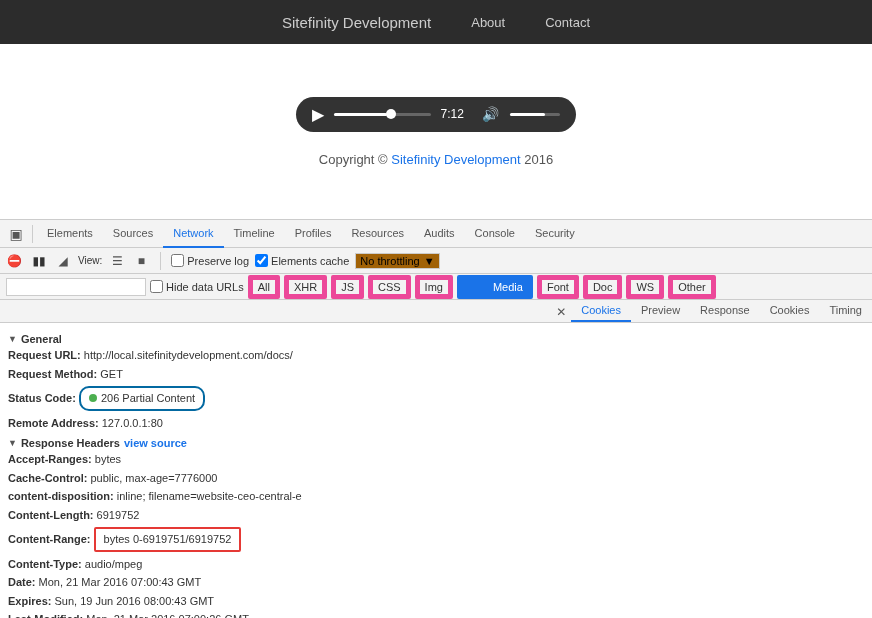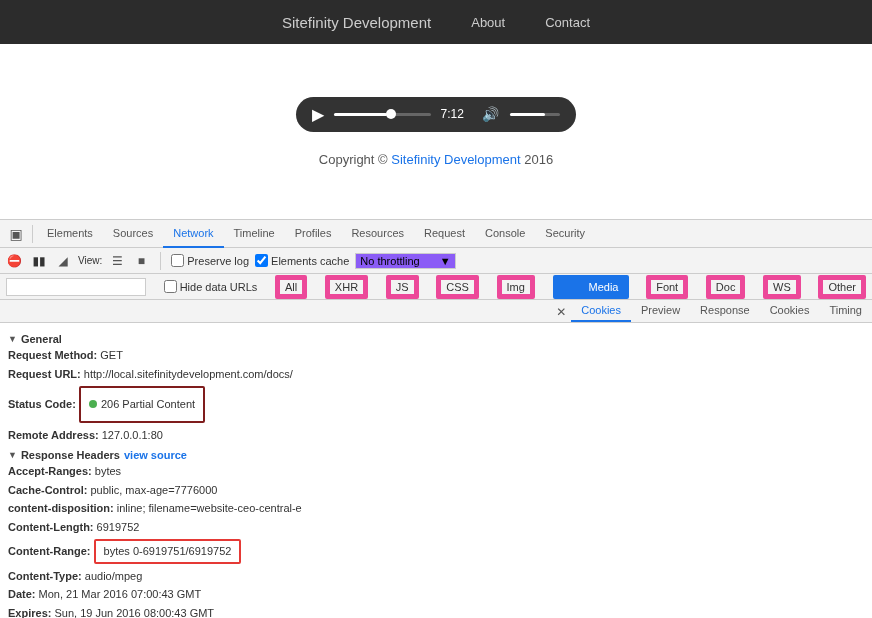--- a/index.html
+++ b/index.html
@@ -182,39 +182,38 @@
     }
     .toolbar-checkbox {
       display: flex;
       align-items: center;
       gap: 3px;
       font-size: 11px;
       color: #333;
     }
     .toolbar-select {
       border: 1px solid #ccc;
-      background: #8b5cf6;
+      background: #a16207;
       font-size: 11px;
       padding: 1px 4px;
       cursor: pointer;
       display: flex;
       align-items: center;
-      gap: 20px;
+      gap: 4px;
     }
 
     
     .filter-bar {
       background: #f3f3f3;
       border-bottom: 1px solid #ccc;
       display: flex;
       align-items: center;
       height: 26px;
       padding: 0 6px;
       gap: 4px;
-      justify-content: space-between;
     }
     .filter-input {
       border: 1px solid #ccc;
       background: #fff;
       height: 18px;
       width: 140px;
       font-size: 11px;
       padding: 0 4px;
     }
     .filter-btn {
@@ -324,25 +323,25 @@
     }
     .header-row .key {
       font-weight: bold;
     }
     .header-row .val {
       font-weight: normal;
     }
 
     
     .status-box {
-      border: 2px solid #7f1d1d;
+      border: 2px solid #0369a1;
       display: inline-block;
-      padding: 8px 8px;
+      padding: 2px 8px;
       margin: 2px 0;
-      border-radius: 2px;
+      border-radius: 10px;
     }
     .status-dot {
       display: inline-block;
       width: 8px;
       height: 8px;
       background: #4caf50;
       border-radius: 50%;
       margin-right: 4px;
     }
 
@@ -408,21 +407,21 @@
     <div class="devtools-tab">
         <span>Timeline</span>
       </div>
     <div class="devtools-tab">
         <span>Profiles</span>
       </div>
     <div class="devtools-tab">
         <span>Resources</span>
       </div>
     <div class="devtools-tab">
-        <span>Request</span>
+        <span>Audits</span>
       </div>
     <div class="devtools-tab">
         <span>Console</span>
       </div>
     <div class="devtools-tab">
         <span>Security</span>
       </div>
   </div>
 
   <div class="devtools-toolbar">
@@ -479,24 +478,24 @@
         <div class="details-tab">Timing</div>
       </div>
 
       <div class="headers-content">
 
         <div class="section-title">
           <span class="triangle">▼</span>
           <span>General</span>
         </div>
         <div class="header-row">
+          <span class="key">Request URL: </span><span class="val">http://local.sitefinitydevelopment.com/docs/</span>
+        </div>
+        <div class="header-row">
           <span class="key">Request Method: </span><span class="val">GET</span>
-        </div>
-        <div class="header-row">
-          <span class="key">Request URL: </span><span class="val">http://local.sitefinitydevelopment.com/docs/</span>
         </div>
         <div class="header-row">
           <span class="key">Status Code: </span>
           <span class="status-box">
             <span class="status-dot"></span><span class="val">206 Partial Content</span>
           </span>
         </div>
         <div class="header-row">
           <span class="key">Remote Address: </span><span class="val">127.0.0.1:80</span>
         </div>

